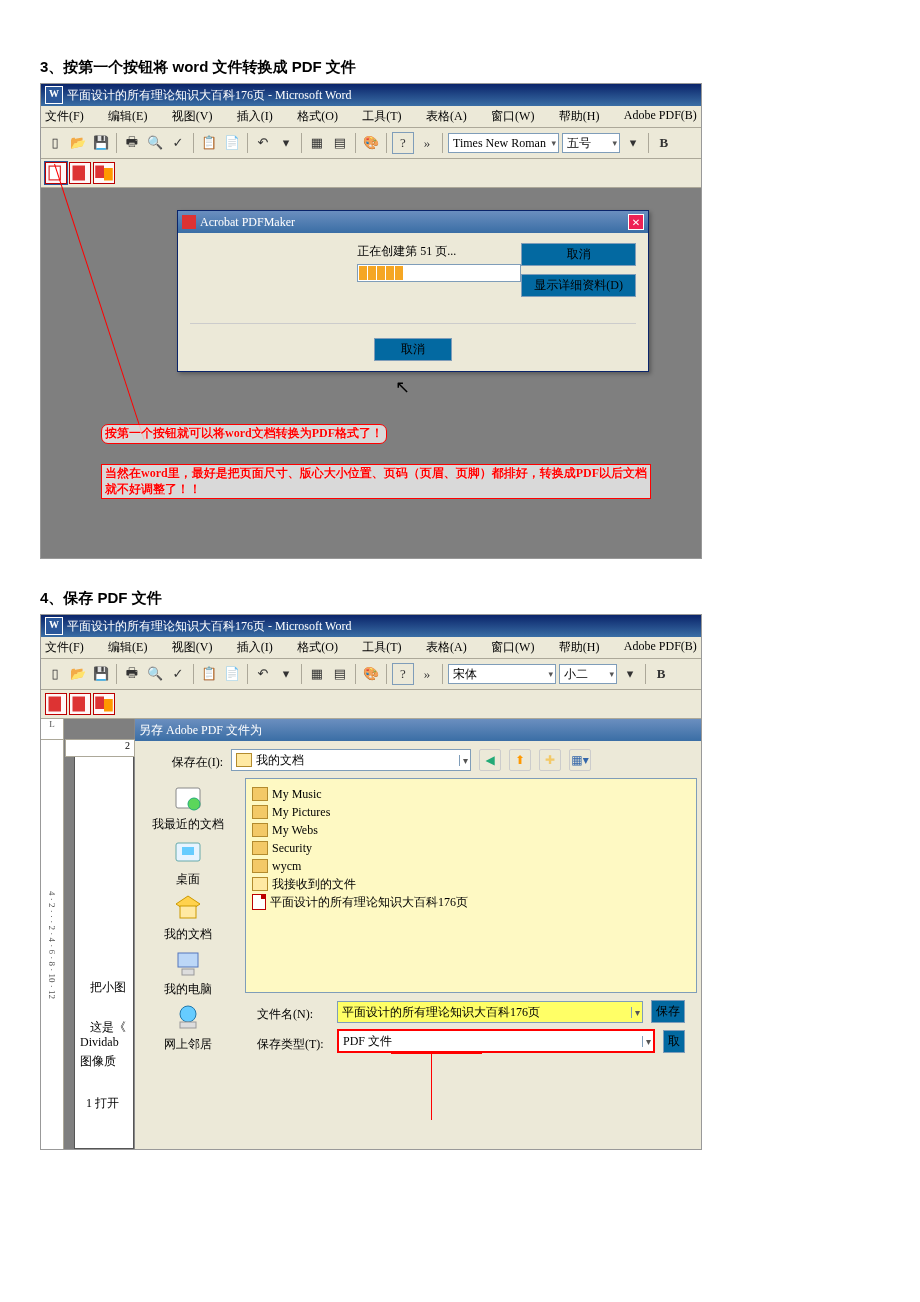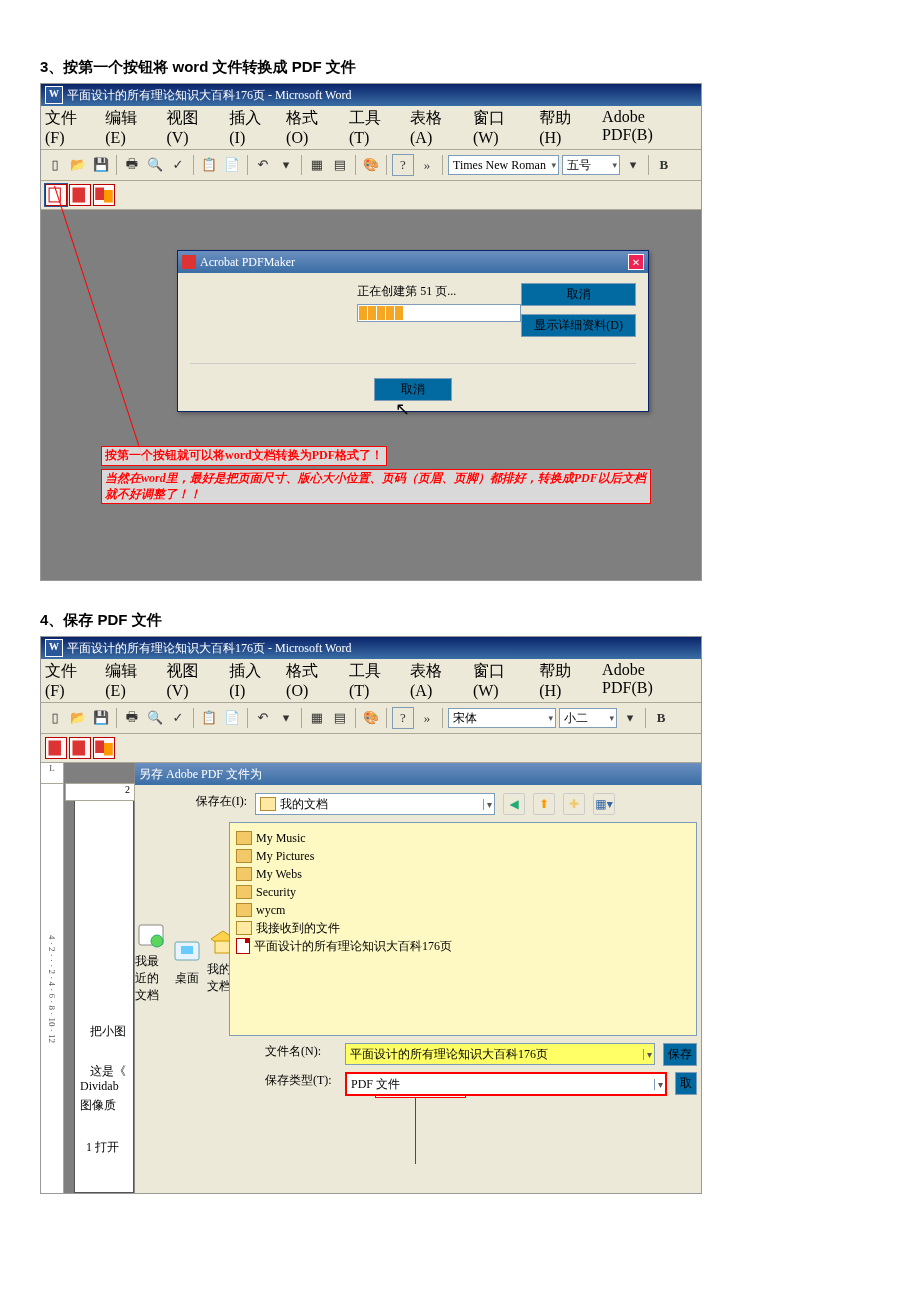--- a/index.html
+++ b/index.html
@@ -34,23 +34,24 @@
     padding: 0 4px;
     gap: 4px;
   }
   .titlebar .wicon {
     width: 16px; height: 16px; background: #2a579a; border:1px solid #fff; display:inline-block; font-size:10px; color:#fff; text-align:center; line-height:14px; font-weight:bold;
   }
   .menubar {
     background: #ece9d8;
     border-bottom: 1px solid #aca899;
     padding: 2px 4px;
-    font-size: 16px;
+    font-size: 12px;
     display: flex;
     gap: 10px;
+    justify-content: space-between;
   }
   .menubar span { font-family: "SimSun"; }
   .toolbar {
     background: #ece9d8;
     border-bottom: 1px solid #aca899;
     padding: 2px 4px;
     display: flex;
     align-items: center;
     gap: 3px;
     height: 26px;
@@ -101,31 +102,31 @@
   }
   .redlink { position:absolute; width:1px; background:#f00; }
   .annot {
     position:absolute; color:#f00; font-size:12px; font-family:"SimSun"; font-weight:bold;
     text-shadow: 0 0 1px #fff;
     border:1px solid #f00; padding:1px 3px; background:rgba(255,255,255,.7); line-height:1.3;
   }
   
   .save-sidebar {
     width: 90px;
-    display:flex; flex-direction:row; align-items:center; gap:4px; padding:8px 0;
+    display:flex; flex-direction:column; align-items:center; gap:4px; padding:8px 8px;
   }
   .save-sidebar .place { display:flex; flex-direction:column; align-items:center; font-size:12px; gap:2px;}
   .save-sidebar .place .ico { width:32px; height:32px; }
   .filelist { flex:1; background:#fef9c3; border:1px solid #7f9db9; margin:4px; padding:6px; font-size:12px; min-height:200px;}
   .filelist .row { display:flex; align-items:center; gap:4px; height:18px;}
   .foldericon { width:14px; height:12px; background:#f3c967; border:1px solid #b38b2e; display:inline-block;}
   .foldericon.open { background:#ffe9a3;}
   .pdficon { width:12px;height:14px; background:#fff; border:1px solid #b00; position:relative; display:inline-block;}
   .pdficon::after{content:"";position:absolute;top:0;right:0;width:4px;height:4px;background:#b00;}
-  .formrow { display:flex; align-items:flex-start; gap:8px; padding:3px 4px; font-size:12px;margin-left:36px; }
+  .formrow { display:flex; align-items:flex-end; gap:8px; padding:3px 16px; font-size:12px; }
   .txtinput {
     border:1px solid #7f9db9; background:#fff; height:20px; flex:1; padding:0 4px; font-size:12px; display:flex; align-items:center; position:relative;
   }
   .txtinput .dd{ position:absolute; right:2px; font-size:10px; color:#555; border-left:1px solid #7f9db9; padding-left:3px;}
   .highlight-yellow { background:#ffff66; }
   .redbox { border:2px solid #f00; }
   .ruler-v { width:22px; background:#fff; border-right:1px solid #aca899; font-size:9px; color:#555; display:flex; flex-direction:column; align-items:center;}
   .doctext { position:absolute; font-size:12px; color:#000; font-family:"SimSun";}
   .cursor { position:absolute; font-size:18px; }
   
@@ -198,21 +199,21 @@
       <svg viewBox="0 0 16 16">
           <rect x="1" y="2" width="7" height="10" fill="#d33"></rect>
           <rect x="8" y="4" width="7" height="10" fill="#f90"></rect>
         </svg>
     </span>
   </div>
   <div class="docarea">
 
     <div class="redlink" style="left:13px; top:-24px; height:290px; transform-origin:top; transform:rotate(-18deg);"></div>
 
-    <div class="dlg" style="left:136px; top:40px; width:470px;">
+    <div class="dlg" style="left:136px; top:22px; width:470px;">
       <div class="dlg-title">
         <span style="display:flex;align-items:center;gap:4px;">
           <span style="width:14px;height:14px;background:#d33;display:inline-block;"></span>
           <span>Acrobat PDFMaker</span>
         </span>
         <span class="close">✕</span>
       </div>
       <div class="dlg-body">
         <div style="display:flex; justify-content:flex-end; align-items:flex-start;">
           <div>
@@ -230,22 +231,22 @@
             <button class="dlg-btn">显示详细资料(D)</button>
           </div>
         </div>
         <div style="border-top:1px solid #ccc; margin-top:26px; padding-top:14px; text-align:center;">
           <button class="dlg-btn" style="padding:2px 26px">取消</button>
         </div>
       </div>
     </div>
     <span class="cursor" style="left:354px; top:188px;">↖</span>
 
-    <div class="annot" style="left:60px; top:236px;">按第一个按钮就可以将word文档转换为PDF格式了！</div>
-    <div class="annot" style="left:60px; top:259px; right:50px;font-style:italic;">当然在word里，最好是把页面尺寸、版心大小位置、页码（页眉、页脚）都排好，转换成PDF以后文档就不好调整了！！</div>
+    <div class="annot" style="left:60px; top:236px;border-radius:7px;">按第一个按钮就可以将word文档转换为PDF格式了！</div>
+    <div class="annot" style="left:60px; top:276px; right:50px;">当然在word里，最好是把页面尺寸、版心大小位置、页码（页眉、页脚）都排好，转换成PDF以后文档就不好调整了！！</div>
   </div>
 </div>
 
 <h3>4、保存 PDF 文件</h3>
 
 <div class="screenshot" style="width:660px;">
   <div class="titlebar">
     <span class="wicon">W</span>
     <span>平面设计的所有理论知识大百科176页 - Microsoft Word</span>
   </div>

